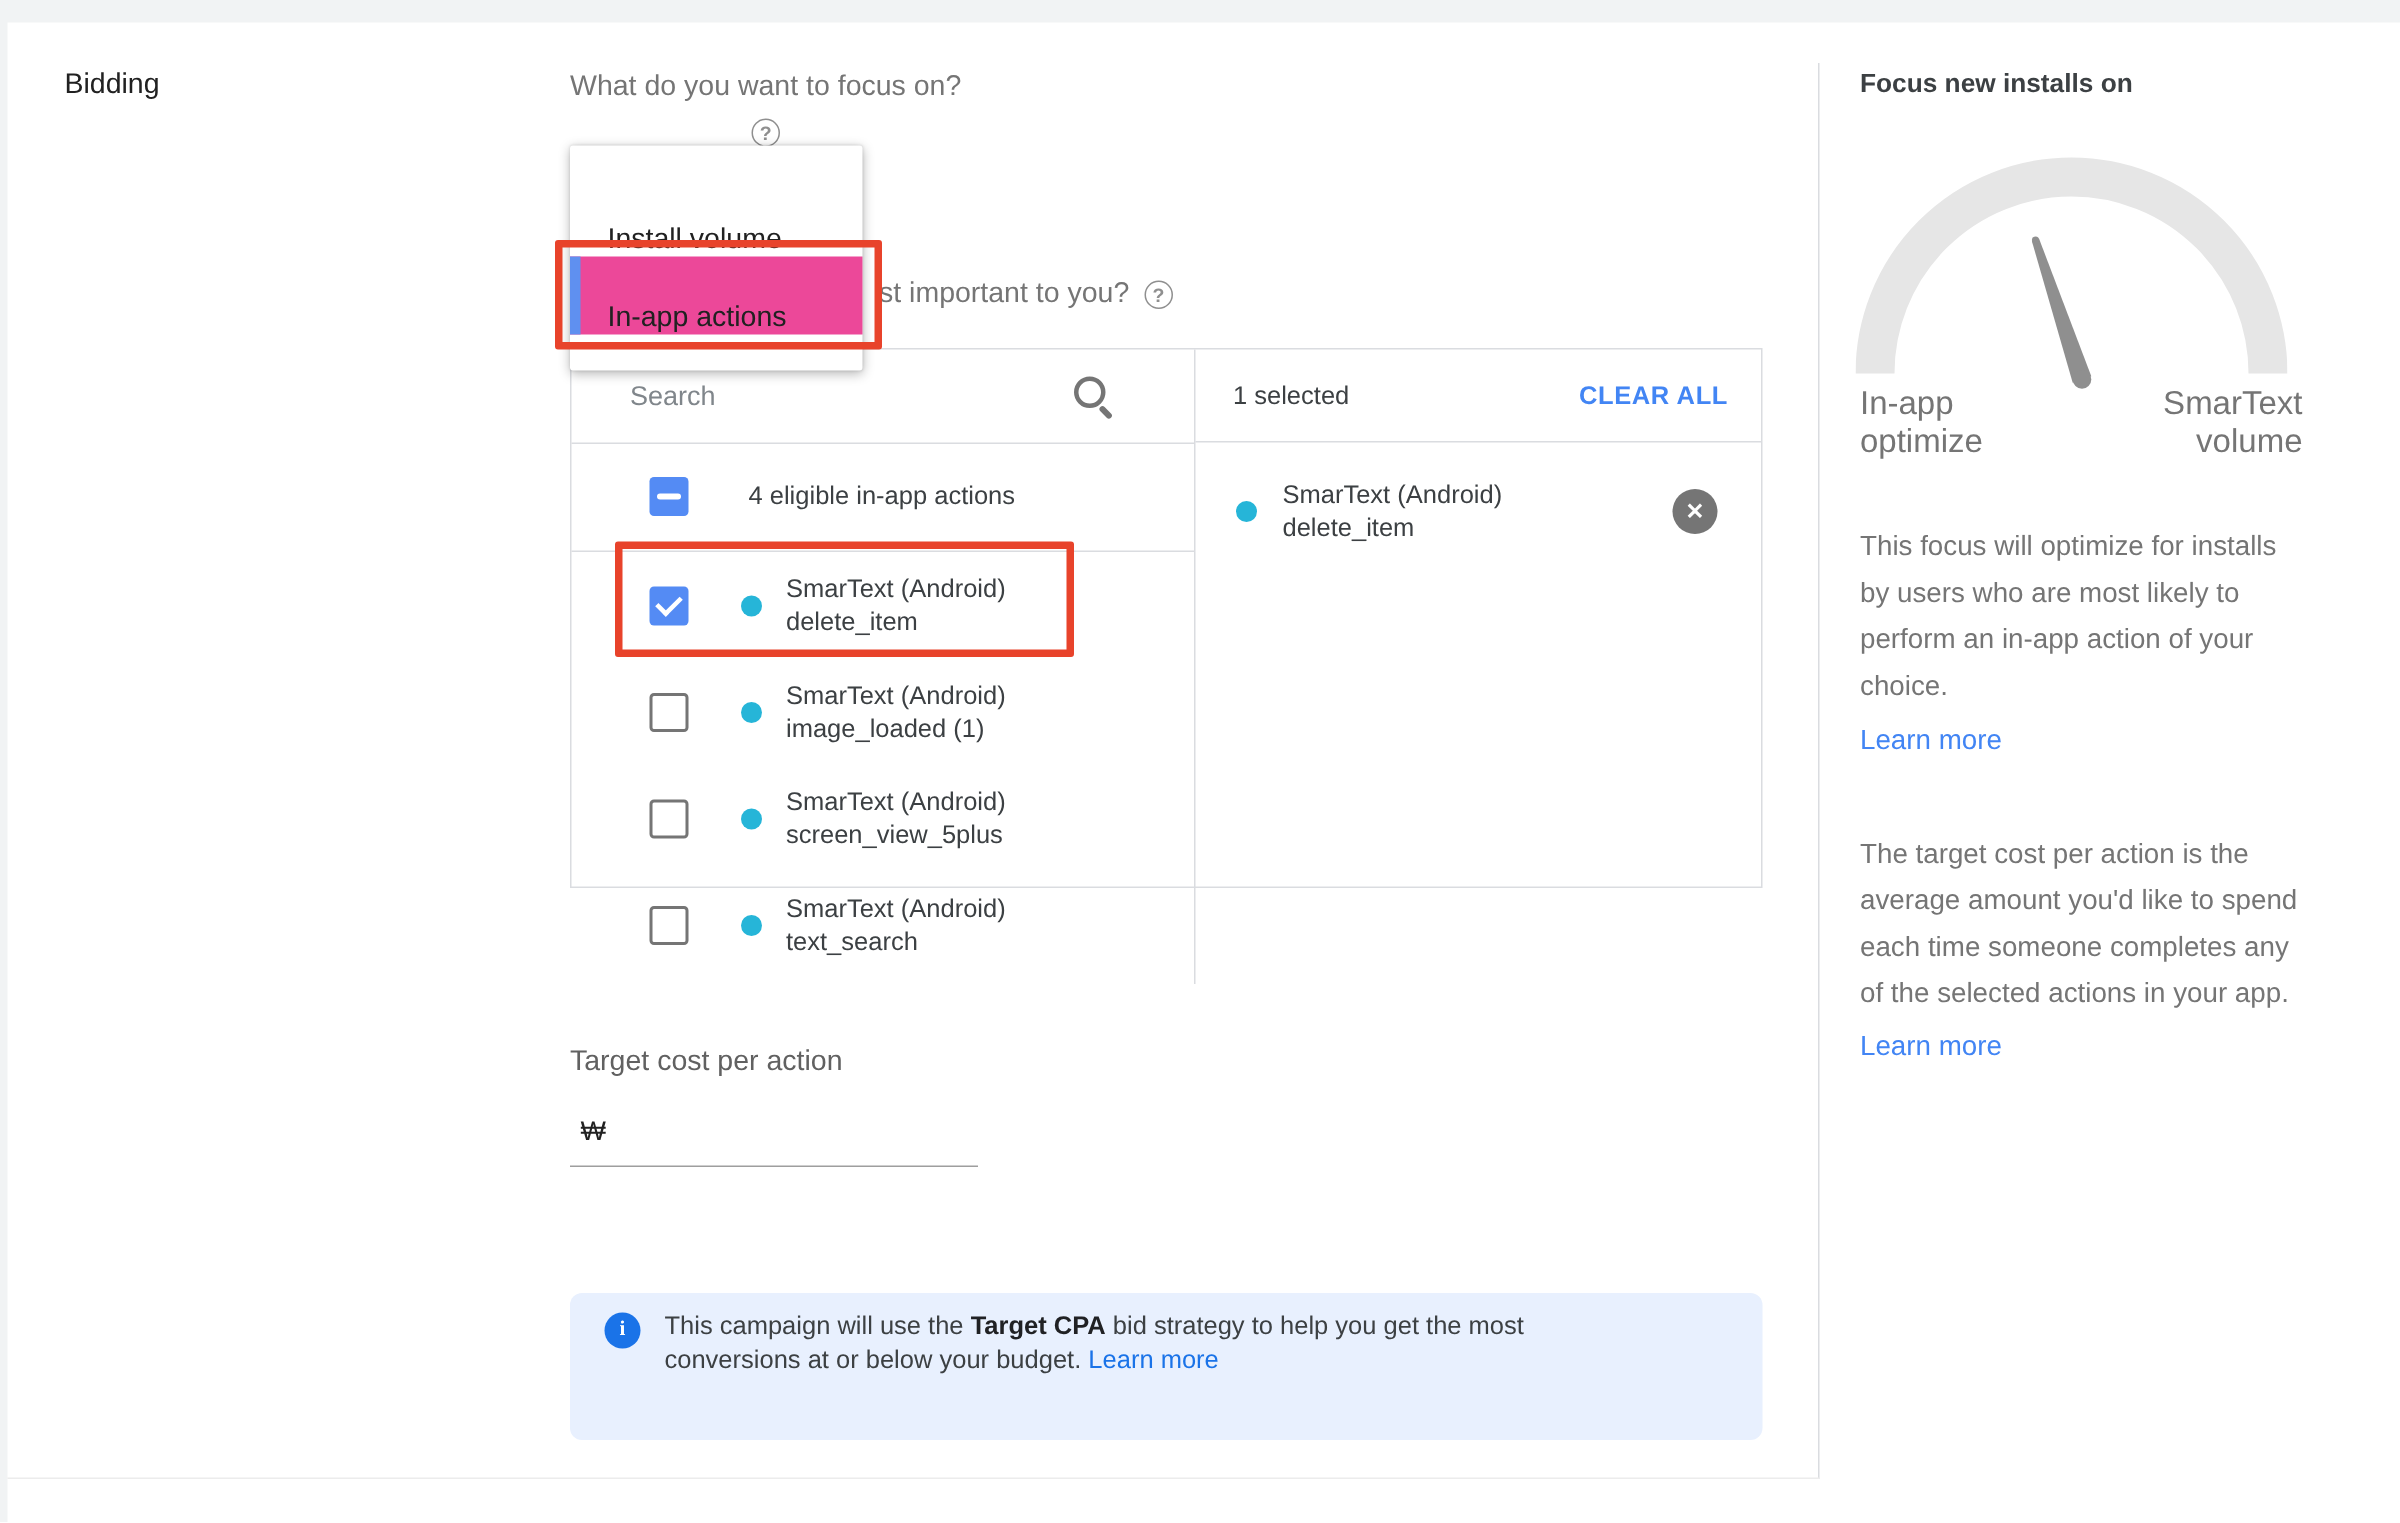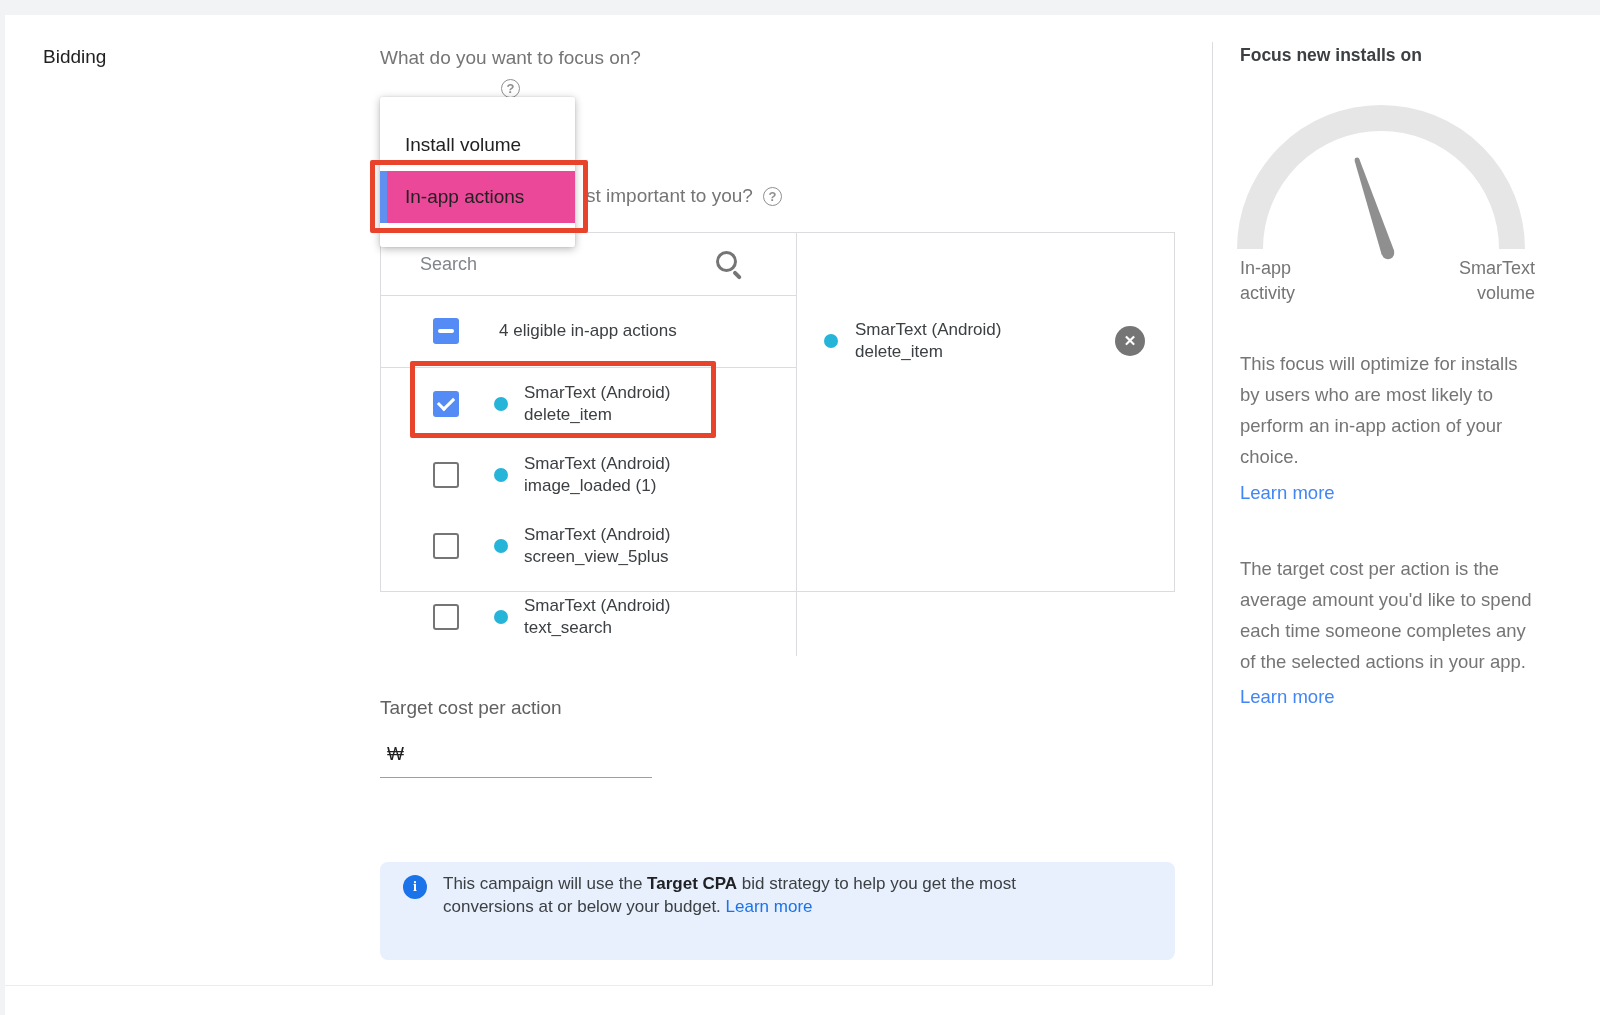--- a/index.html
+++ b/index.html
@@ -12,21 +12,21 @@
 
   .question{display:flex;align-items:center;gap:10px;font-size:19px;color:#757575;}
   .q1{left:380px;top:47px;flex-direction:column;}
   .q2{left:586px;top:185px;text-align:right;}
   .help{display:inline-flex;align-items:center;justify-content:center;width:19px;height:19px;
         border:1.5px solid #8f8f8f;border-radius:50%;color:#8f8f8f;font-size:13px;font-weight:bold;box-sizing:border-box;}
 
   
   .dropdown{left:380px;top:97px;width:195px;height:150px;background:#fff;border-radius:2px;
             box-shadow:0 2px 8px rgba(0,0,0,.28),0 0 2px rgba(0,0,0,.12);padding-top:22px;box-sizing:border-box;z-index:5;}
-  .dd-opt{position:relative;height:52px;display:flex;align-items:center;padding-left:25px;font-size:19px;color:#212121;box-sizing:border-box;}
+  .dd-opt{position:relative;height:52px;display:flex;align-items:flex-end;padding-left:25px;font-size:19px;color:#212121;box-sizing:border-box;}
   .dd-opt.selected{background:#ec4899;}
   .dd-opt.selected .sel-bar{position:absolute;left:0;top:0;width:7px;height:52px;background:#5f90f0;}
 
   .anno{border:5px solid #e8432b;border-radius:2px;background:transparent;z-index:9;pointer-events:none;}
   .anno1{left:370px;top:160px;width:208px;height:63px;}
   .anno2{left:410px;top:361px;width:296px;height:67px;}
 
   
   .table{left:380px;top:232px;width:795px;height:360px;border:1px solid #dadce0;box-sizing:border-box;background:#fff;}
   .col-left{position:absolute;left:0;top:0;width:415px;height:423px;}
@@ -76,21 +76,21 @@
              display:flex;align-items:center;justify-content:center;font-size:14px;font-weight:bold;font-family:"Liberation Serif",serif;}
   .banner-text{position:absolute;left:63px;top:10px;width:655px;font-size:17px;line-height:23px;color:#3c4043;}
   .banner-text b{color:#202124;}
   .banner-link{color:#1a73e8;text-decoration:none;cursor:pointer;}
 
   .vdivider{left:1212px;top:42px;width:1px;height:944px;background:#dadce0;}
   .hdivider{left:5px;top:985px;width:1208px;height:1px;background:#ececec;}
 
   .side-title{left:1240px;top:45px;font-size:17.5px;font-weight:bold;color:#3c4043;}
   .gauge{left:1237px;top:90px;}
-  .gauge-lbl{font-size:18px;line-height:25px;color:#757575;}
+  .gauge-lbl{font-size:22px;line-height:25px;color:#757575;}
   .gl-left{left:1240px;top:256px;}
   .gl-right{left:1440px;top:256px;width:95px;text-align:right;}
   .side-para{left:1240px;width:302px;font-size:18.5px;line-height:31px;color:#757575;}
   .p1{top:348px;} .p2{top:553px;}
   .side-link{left:1240px;font-size:18.5px;color:#4285f4;text-decoration:none;cursor:pointer;}
   .lm1{top:482px;} .lm2{top:686px;}
 </style>
 </head>
 <body>
 
@@ -160,20 +160,24 @@
         <span class="cb off"></span>
         <span class="dot"></span>
         <span class="item-text">
           <span>SmarText (Android)</span><br>
           <span>text_search</span>
         </span>
       </div>
     </div>
 
     <div class="col-right">
+      <div class="hdr-row sel-hdr">
+        <span class="sel-count">1 selected</span>
+        <span class="clear-all">CLEAR ALL</span>
+      </div>
       <div class="sel-item">
         <span class="dot"></span>
         <span class="item-text">
           <span>SmarText (Android)</span><br>
           <span>delete_item</span>
         </span>
         <span class="xbtn">✕</span>
       </div>
     </div>
   </div>
@@ -199,21 +203,21 @@
   <div class="abs side-title">Focus new installs on</div>
 
   <svg class="abs gauge" width="288" height="172" viewBox="0 0 288 172">
     <path d="M 13 159 A 131 131 0 0 1 275 159" fill="none" stroke="#e6e6e6" stroke-width="26"></path>
     <polygon points="117.6,70.8 122.4,69.2 157.2,160.9 144.8,165.1" fill="#8f8f8f"></polygon>
     <circle cx="120" cy="70" r="2.4" fill="#8f8f8f"></circle>
     <circle cx="151" cy="163" r="6.2" fill="#8f8f8f"></circle>
   </svg>
   <div class="abs gauge-lbl gl-left">
     <span>In-app</span><br>
-    <span>activity</span>
+    <span>optimize</span>
   </div>
   <div class="abs gauge-lbl gl-right">
     <span>SmarText</span><br>
     <span>volume</span>
   </div>
 
   <div class="abs side-para p1">This focus will optimize for installs by users who are most likely to perform an in-app action of your choice.</div>
   <a class="abs side-link lm1">Learn more</a>
   <div class="abs side-para p2">The target cost per action is the average amount you'd like to spend each time someone completes any of the selected actions in your app.</div>
   <a class="abs side-link lm2">Learn more</a>

